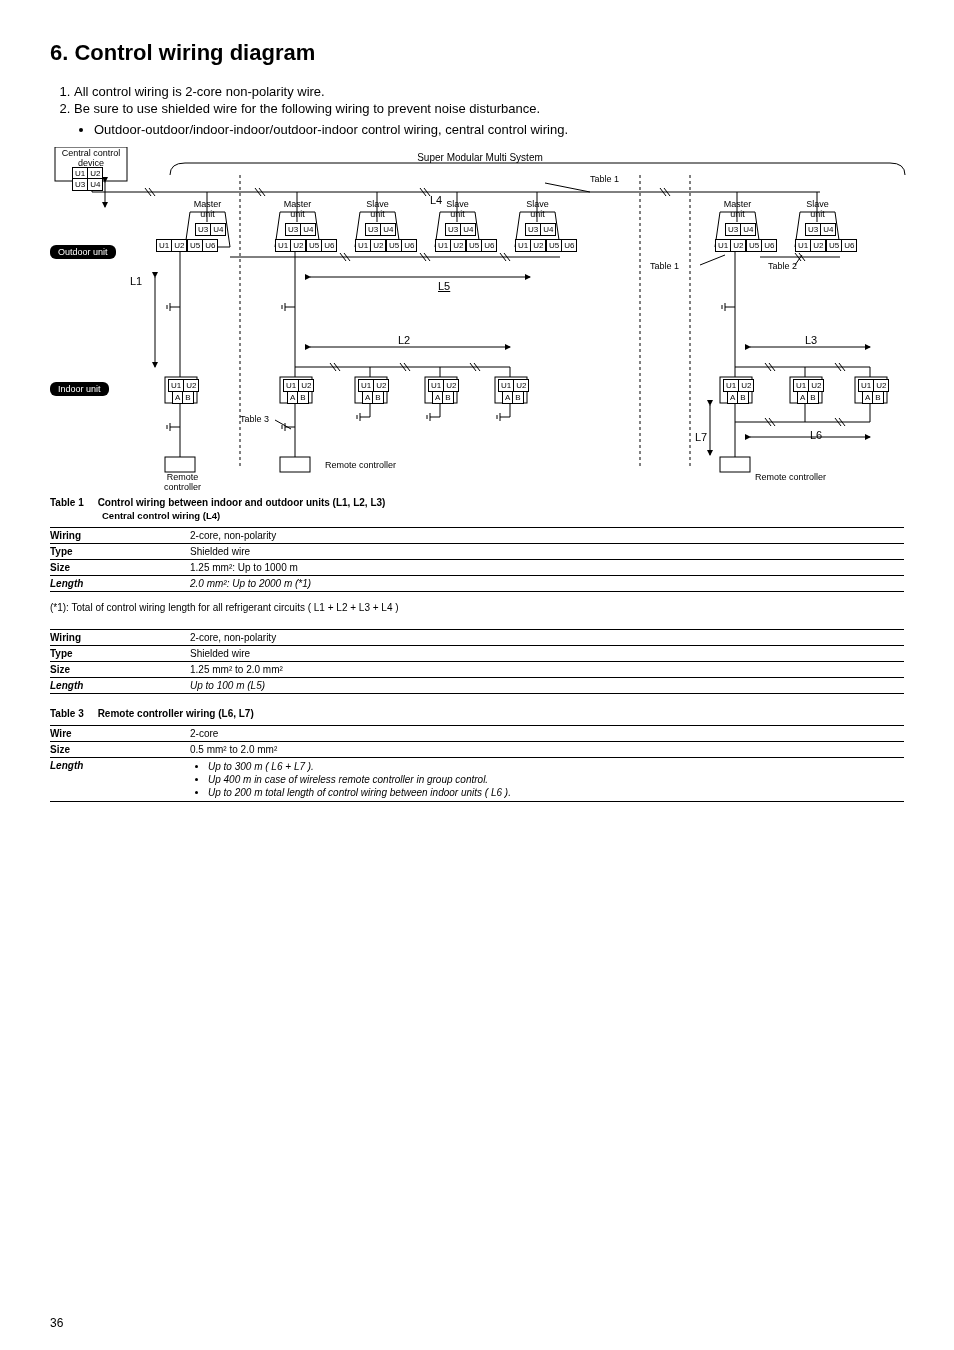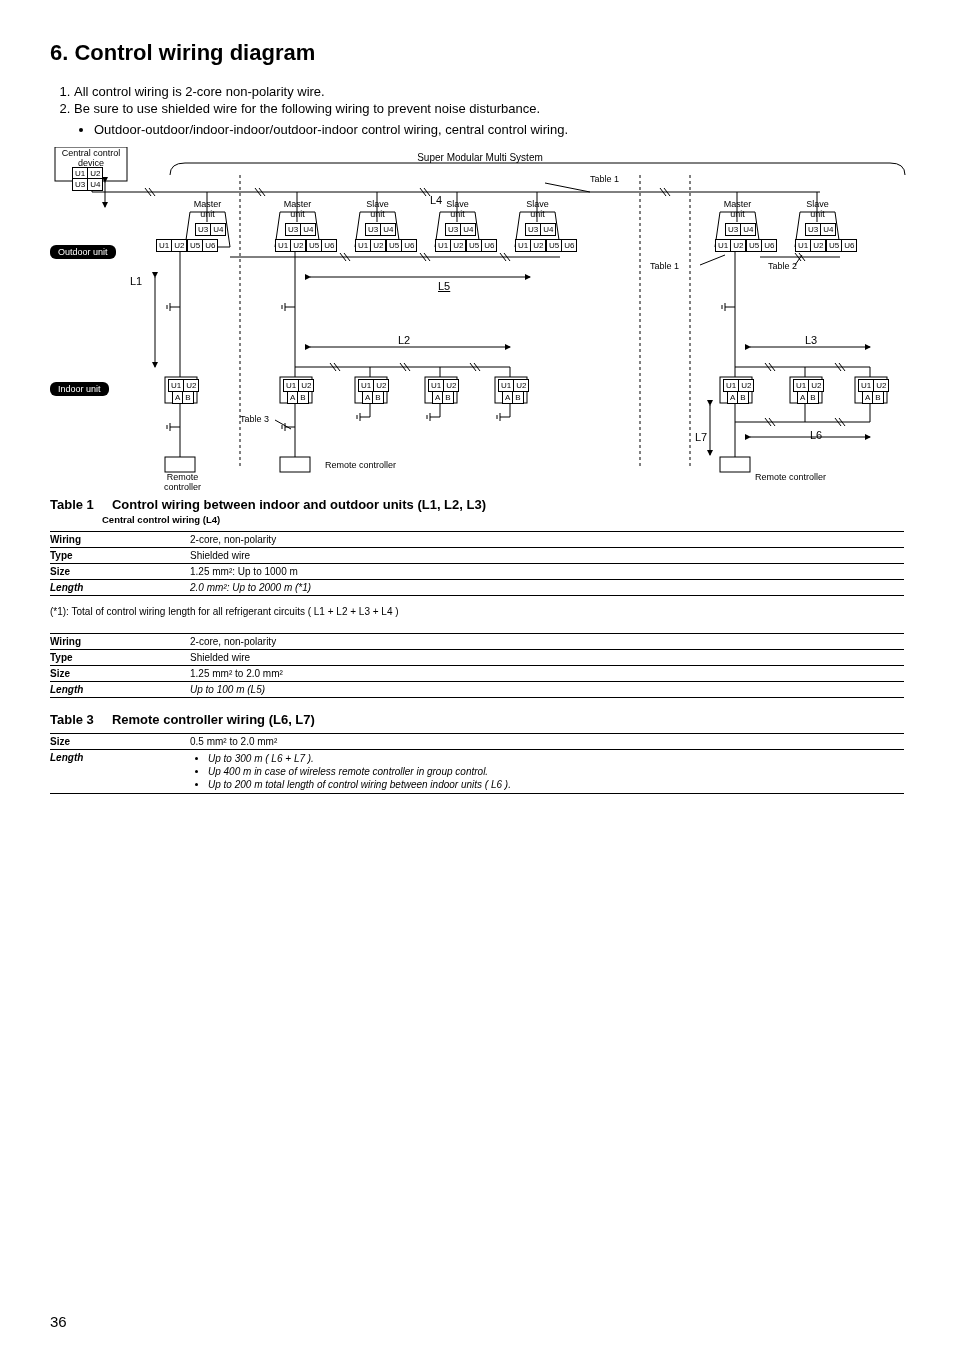--- a/index.html
+++ b/index.html
@@ -62,21 +62,21 @@
   .ubox span:last-child { border-right: none; }
   .sidebadge {
     position: absolute;
     background: #000;
     color: #fff;
     font-size: 9px;
     border-radius: 6px;
     padding: 2px 8px;
   }
   .tlabel {
-    font-size: 13px;
+    font-size: 10px;
     font-weight: bold;
     margin: 8px 0 2px 0;
   }
   .tsub {
     font-size: 9.5px;
     font-weight: bold;
     margin: 0 0 6px 0;
   }
   table.datatable {
     width: 100%;
@@ -105,21 +105,21 @@
     padding-left: 18px;
   }
   ul.lenlist li {
     margin: 0;
     line-height: 1.3;
   }
   .pagenum {
     position: fixed;
     bottom: 20px;
     left: 50px;
-    font-size: 15px;
+    font-size: 12px;
   }
   .biglabel {
     position: absolute;
     font-size: 11px;
   }
 </style>
 </head>
 <body>
 
 <h1>6.  Control wiring diagram</h1>
@@ -564,20 +564,24 @@
 </div>
 
 <div style="margin-top:14px;">
   <div class="tlabel">
     <span>Table 3</span>
     &nbsp;&nbsp;&nbsp;
     <span>Remote controller wiring (L6, L7)</span>
   </div>
   <table class="datatable" style="margin-top:6px;">
     <tbody>
+        <tr>
+          <td class="key">Wire</td>
+          <td>2-core</td>
+        </tr>
     <tr>
           <td class="key">Size</td>
           <td>0.5 mm² to 2.0 mm²</td>
         </tr>
     <tr>
       <td class="key">Length</td>
       <td>
         <ul class="lenlist">
           <li>Up to 300 m ( L6 + L7 ).</li>
           <li>Up 400 m in case of wireless remote controller in group control.</li>

